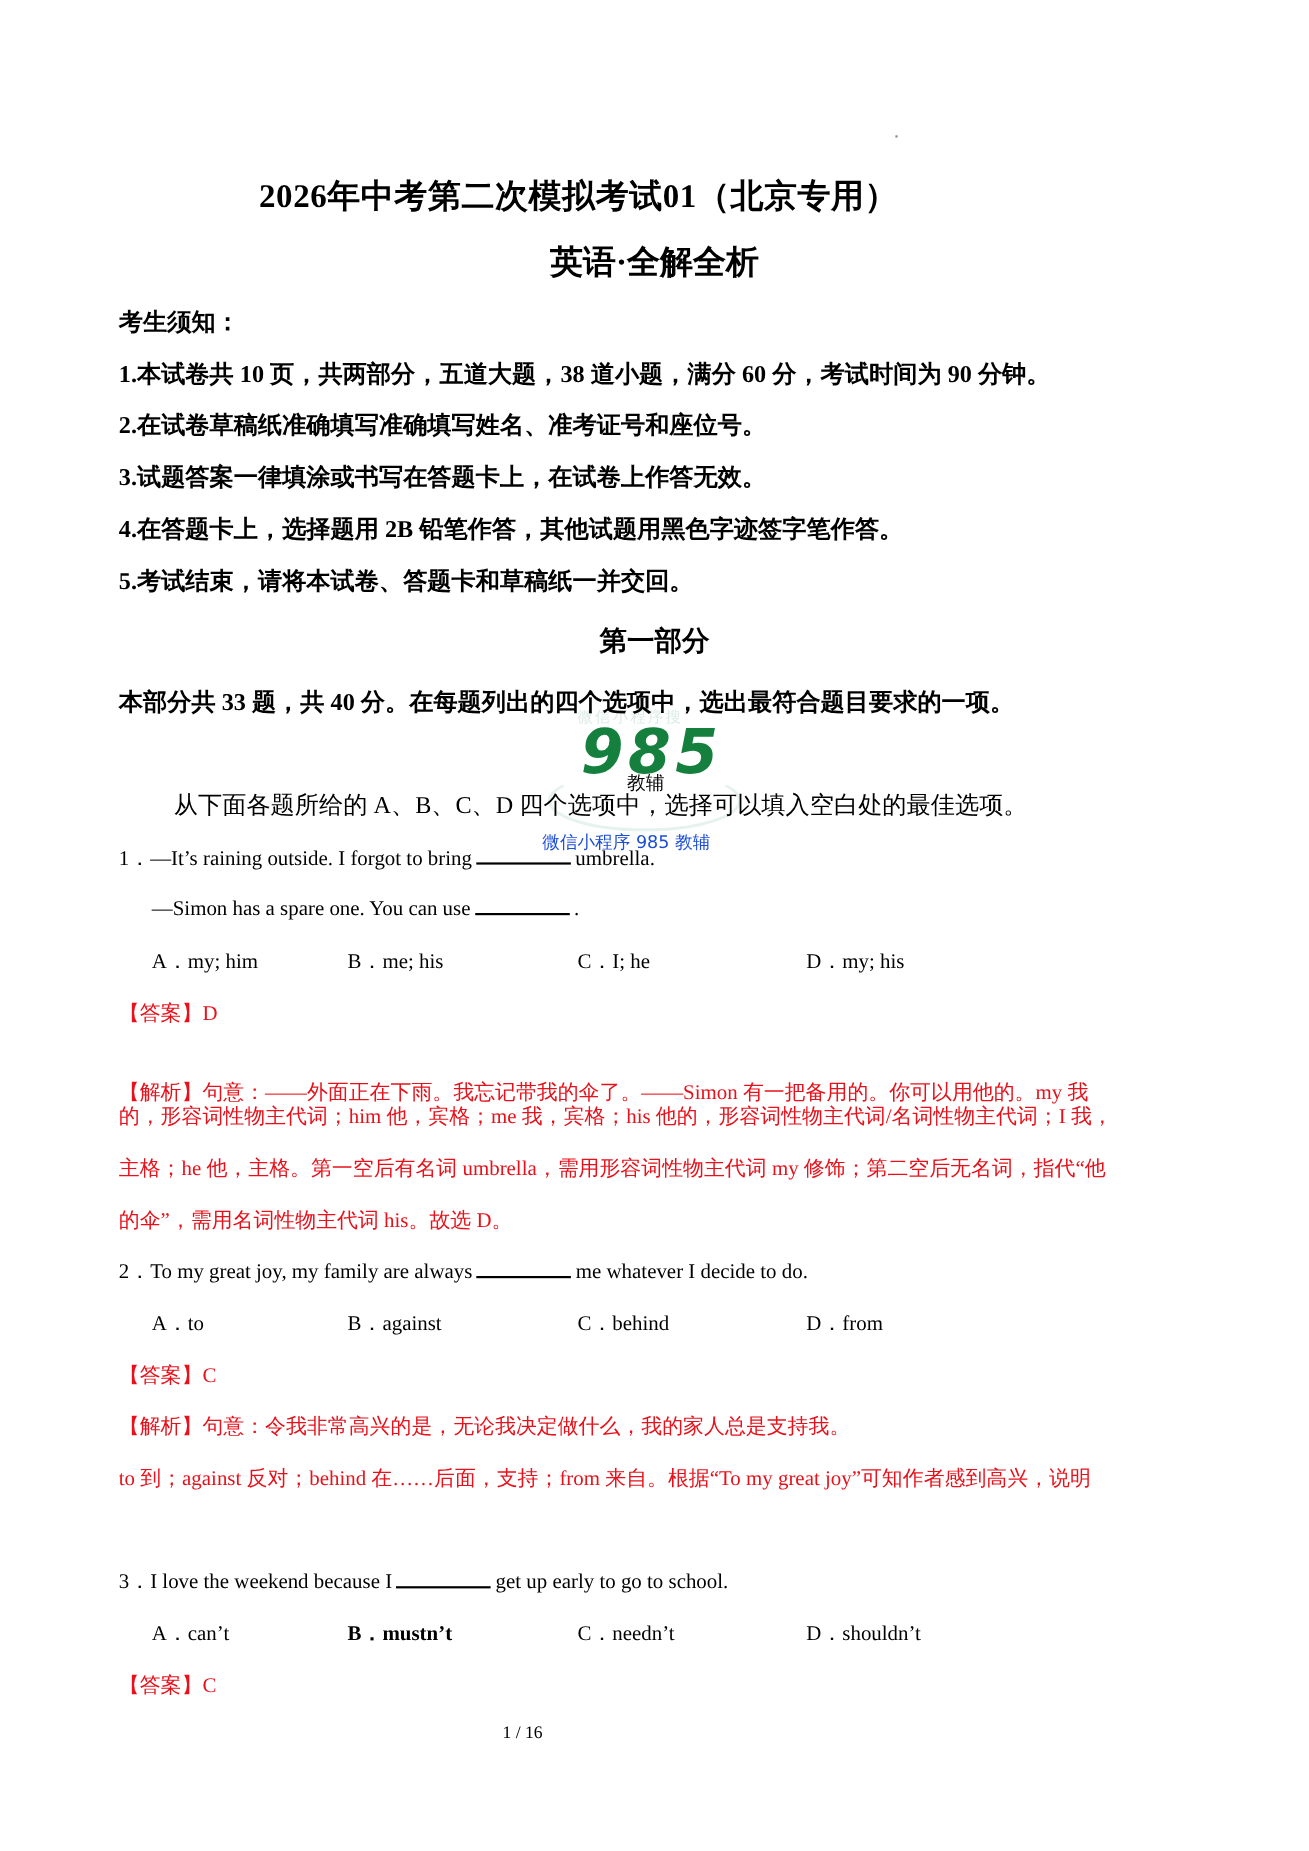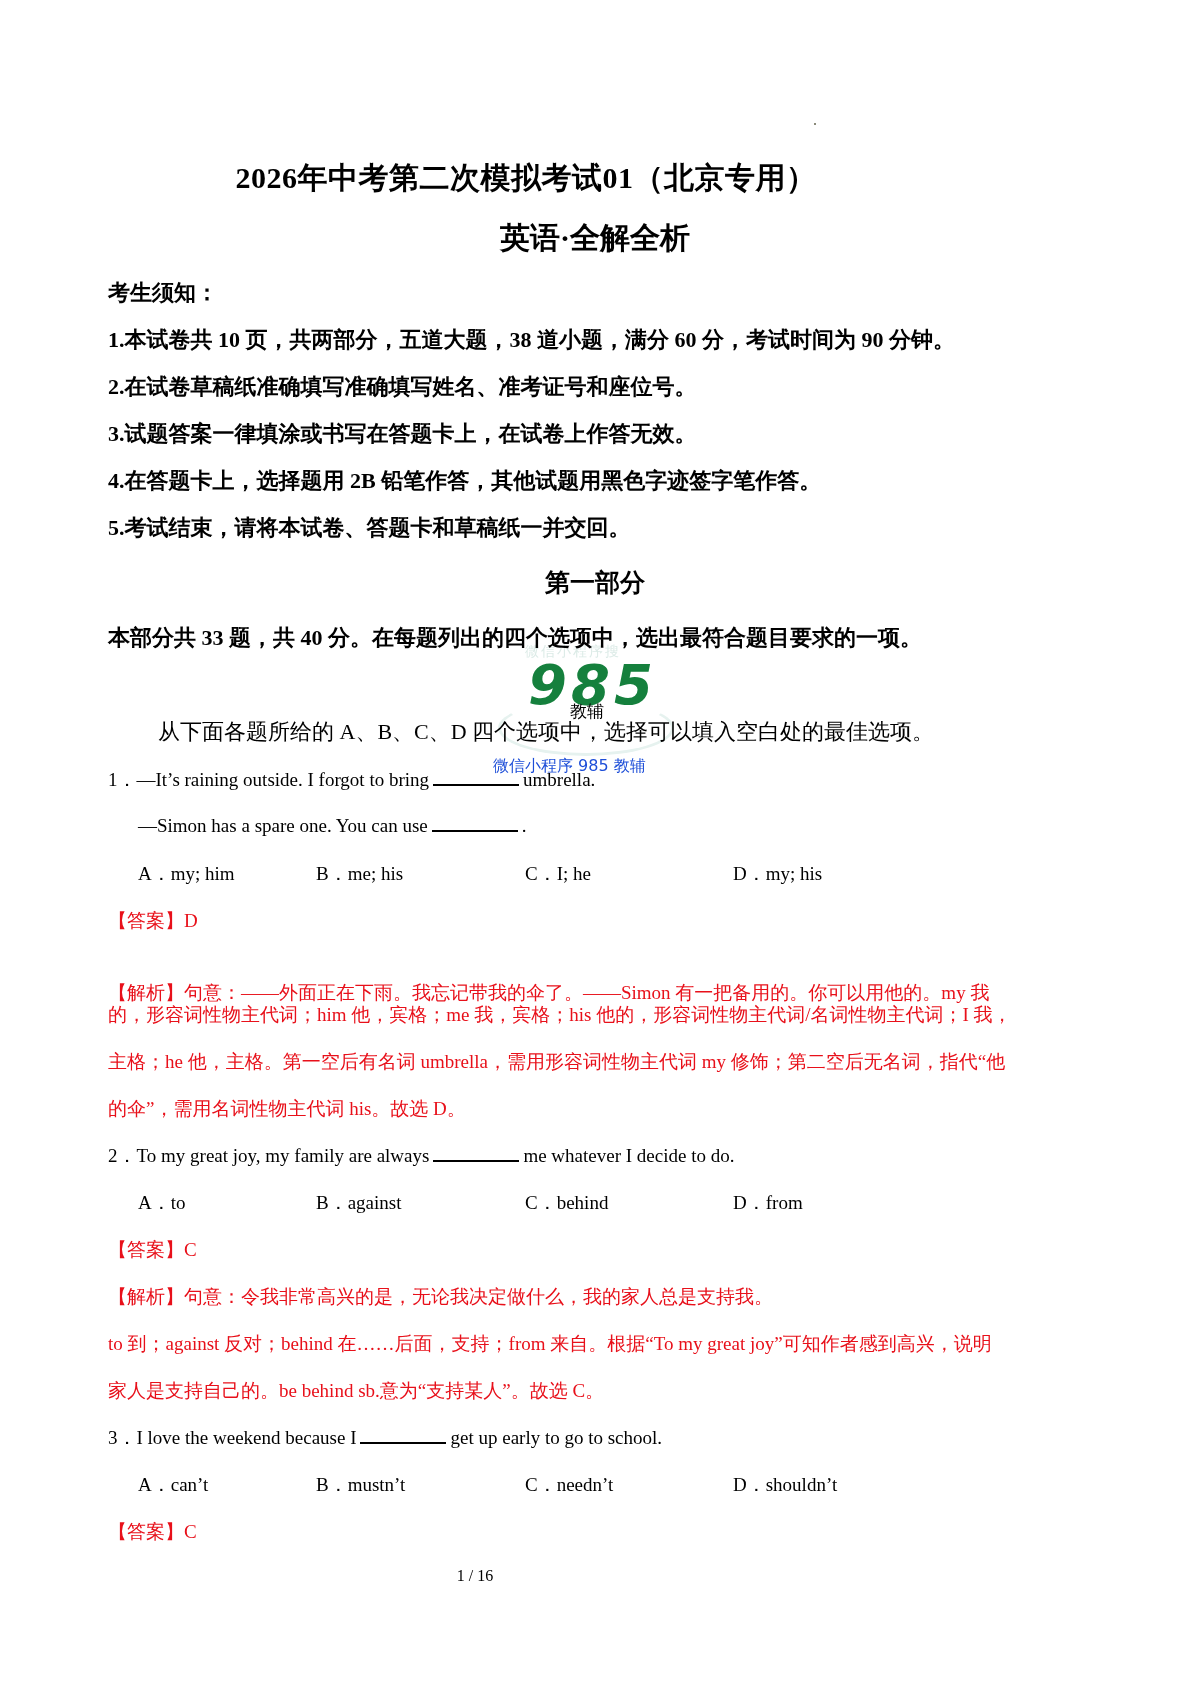--- a/index.html
+++ b/index.html
@@ -74,25 +74,24 @@
   <div class="abs q" style="top:1143px;">
     <span>2．</span><span>To my great joy, my family are always</span><span class="blank"></span><span>me whatever I decide to do.</span>
   </div>
   <div class="abs opt" style="top:1190px; left:138px;">A．to</div>
   <div class="abs opt" style="top:1190px; left:316px;">B．against</div>
   <div class="abs opt" style="top:1190px; left:525px;">C．behind</div>
   <div class="abs opt" style="top:1190px; left:733px;">D．from</div>
   <div class="abs red" style="top:1237px;">【答案】C</div>
   <div class="abs red" style="top:1284px;">【解析】句意：令我非常高兴的是，无论我决定做什么，我的家人总是支持我。</div>
   <div class="abs red" style="top:1331px;">to 到；against 反对；behind 在……后面，支持；from 来自。根据“To my great joy”可知作者感到高兴，说明</div>
-  <div class="abs red" style="top:1378px;">家人是支持自己的。be behind sb.意为“支持某人”。故选 C。</div>
 
   <div class="abs q" style="top:1425px;">
     <span>3．</span><span>I love the weekend because I</span><span class="blank"></span><span>get up early to go to school.</span>
   </div>
   <div class="abs opt" style="top:1472px; left:138px;">A．can’t</div>
-  <div class="abs opt" style="top:1472px; left:316px;">B．mustn’t</div>
+  <div class="abs opt" style="top:1472px; left:316px;font-weight:bold;">B．mustn’t</div>
   <div class="abs opt" style="top:1472px; left:525px;">C．needn’t</div>
   <div class="abs opt" style="top:1472px; left:733px;">D．shouldn’t</div>
   <div class="abs red" style="top:1519px;">【答案】C</div>
 
   <div class="abs footer" style="top:1567px;">1 / 16</div>
 </div>
 
 </body></html>

